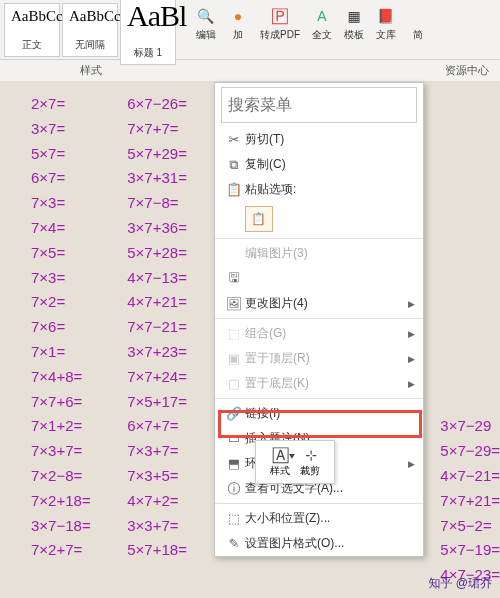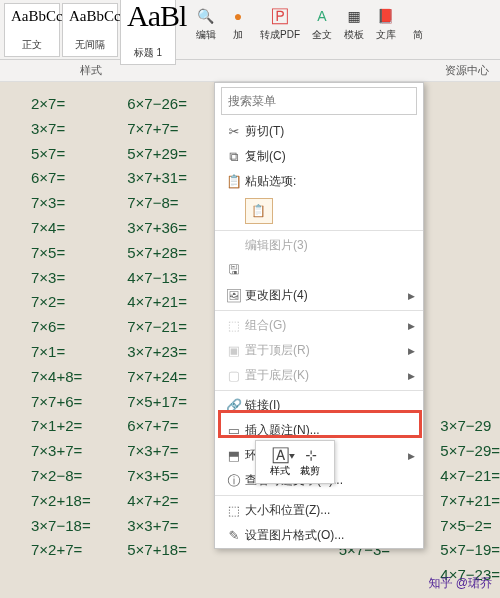--- a/index.html
+++ b/index.html
@@ -11,28 +11,28 @@
 .style-sub{margin-top:13px;color:#333}
 .style-big .style-title{font-size:30px;letter-spacing:-1px}
 .actions{display:flex;align-items:flex-start;padding-top:4px;margin-left:8px}
 .ribbon-btn{display:flex;flex-direction:column;align-items:center;padding:2px 6px;font-size:10px;color:#333}
 .ribbon-btn .ico{width:20px;height:20px;margin-bottom:2px;display:flex;align-items:center;justify-content:center;font-size:14px}
 .sub-ribbon{height:22px;background:#f3f2f1;display:flex;align-items:center;font-size:11px;color:#555;border-bottom:1px solid #ddd}
 .sub-label{margin-left:80px}
 .sub-right{margin-left:auto;margin-right:11px}
 .doc{position:absolute;top:82px;left:0;right:0;bottom:0;background:#e6e0d6;padding:10px 0 0 5px;overflow:hidden}
 .eq-grid{display:flex}
-.eq-col{display:flex;flex-direction:column;font-family:Arial;font-size:15px;color:#14532d}
+.eq-col{display:flex;flex-direction:column;font-family:Arial;font-size:15px;color:#a21caf}
 .eq-col span{height:24.8px;line-height:24.8px;white-space:nowrap}
 .c1{width:140px;padding-left:26px}
 .c2{width:220px;padding-left:6px}
 .c3{padding-left:42px}
 .context-menu{position:absolute;top:82px;left:214px;width:210px;background:#fff;border:1px solid #c6c6c6;box-shadow:2px 2px 6px rgba(0,0,0,.25);font-size:12px}
 .search-box{padding:4px 6px}
-.search-box input{width:100%;height:28px;border:1px solid #ccc;font-size:12px;padding:0 6px;color:#888}
+.search-box input{width:100%;height:36px;border:1px solid #ccc;font-size:16px;padding:0 6px;color:#888}
 .menu-item{height:25px;display:flex;align-items:center;padding:0 8px;color:#333}
 .menu-item .mi-icon{width:22px;text-align:center;color:#666;font-size:13px}
 .menu-item.disabled{color:#aaa}
 .menu-item.disabled .mi-icon{color:#ccc}
 .menu-item .arrow{margin-left:auto;color:#666;font-size:9px}
 .menu-sep{height:1px;background:#e0e0e0;margin:2px 0}
 .paste-opt{height:34px;display:flex;align-items:center;padding-left:30px}
 .paste-opt .pbox{width:28px;height:26px;border:1px solid #d9b280;background:#fef7ea;display:flex;align-items:center;justify-content:center;color:#d9923d}
 .highlight-box{position:absolute;border:3px solid #e74c3c;pointer-events:none}
 .mini-toolbar{position:absolute;left:255px;top:440px;width:80px;height:44px;background:#fff;border:1px solid #ccc;box-shadow:1px 1px 4px rgba(0,0,0,.2);display:flex;flex-direction:column;align-items:center;justify-content:center;font-size:10px}

